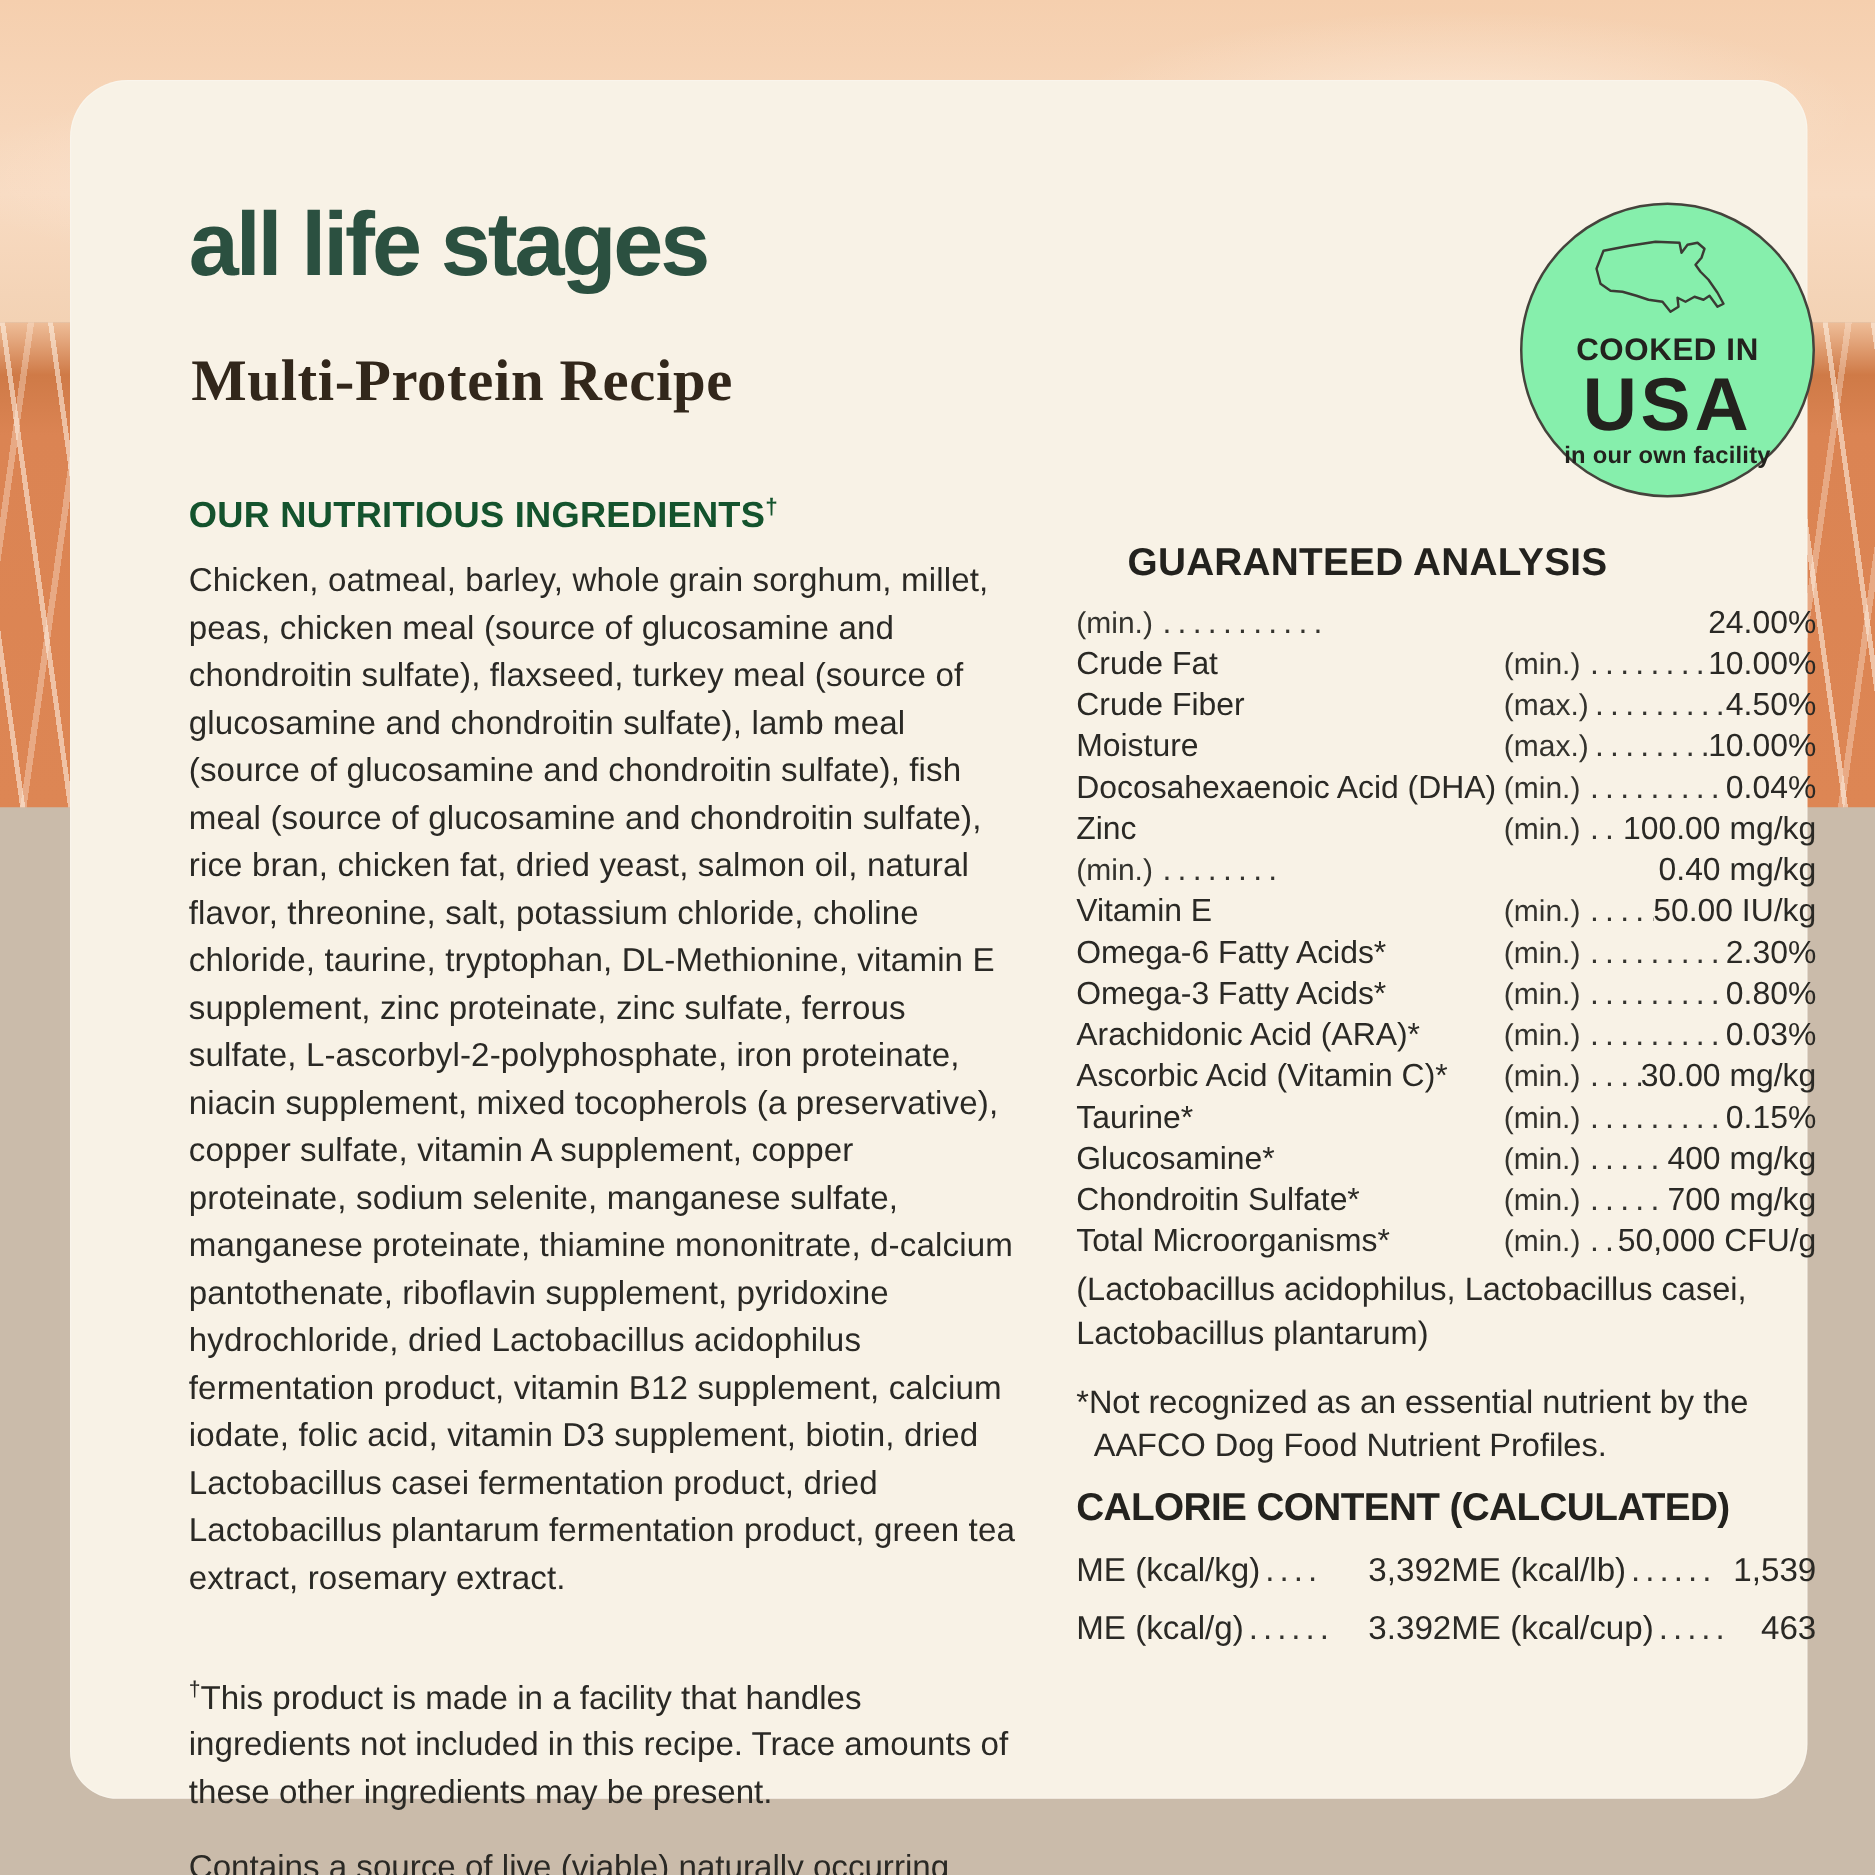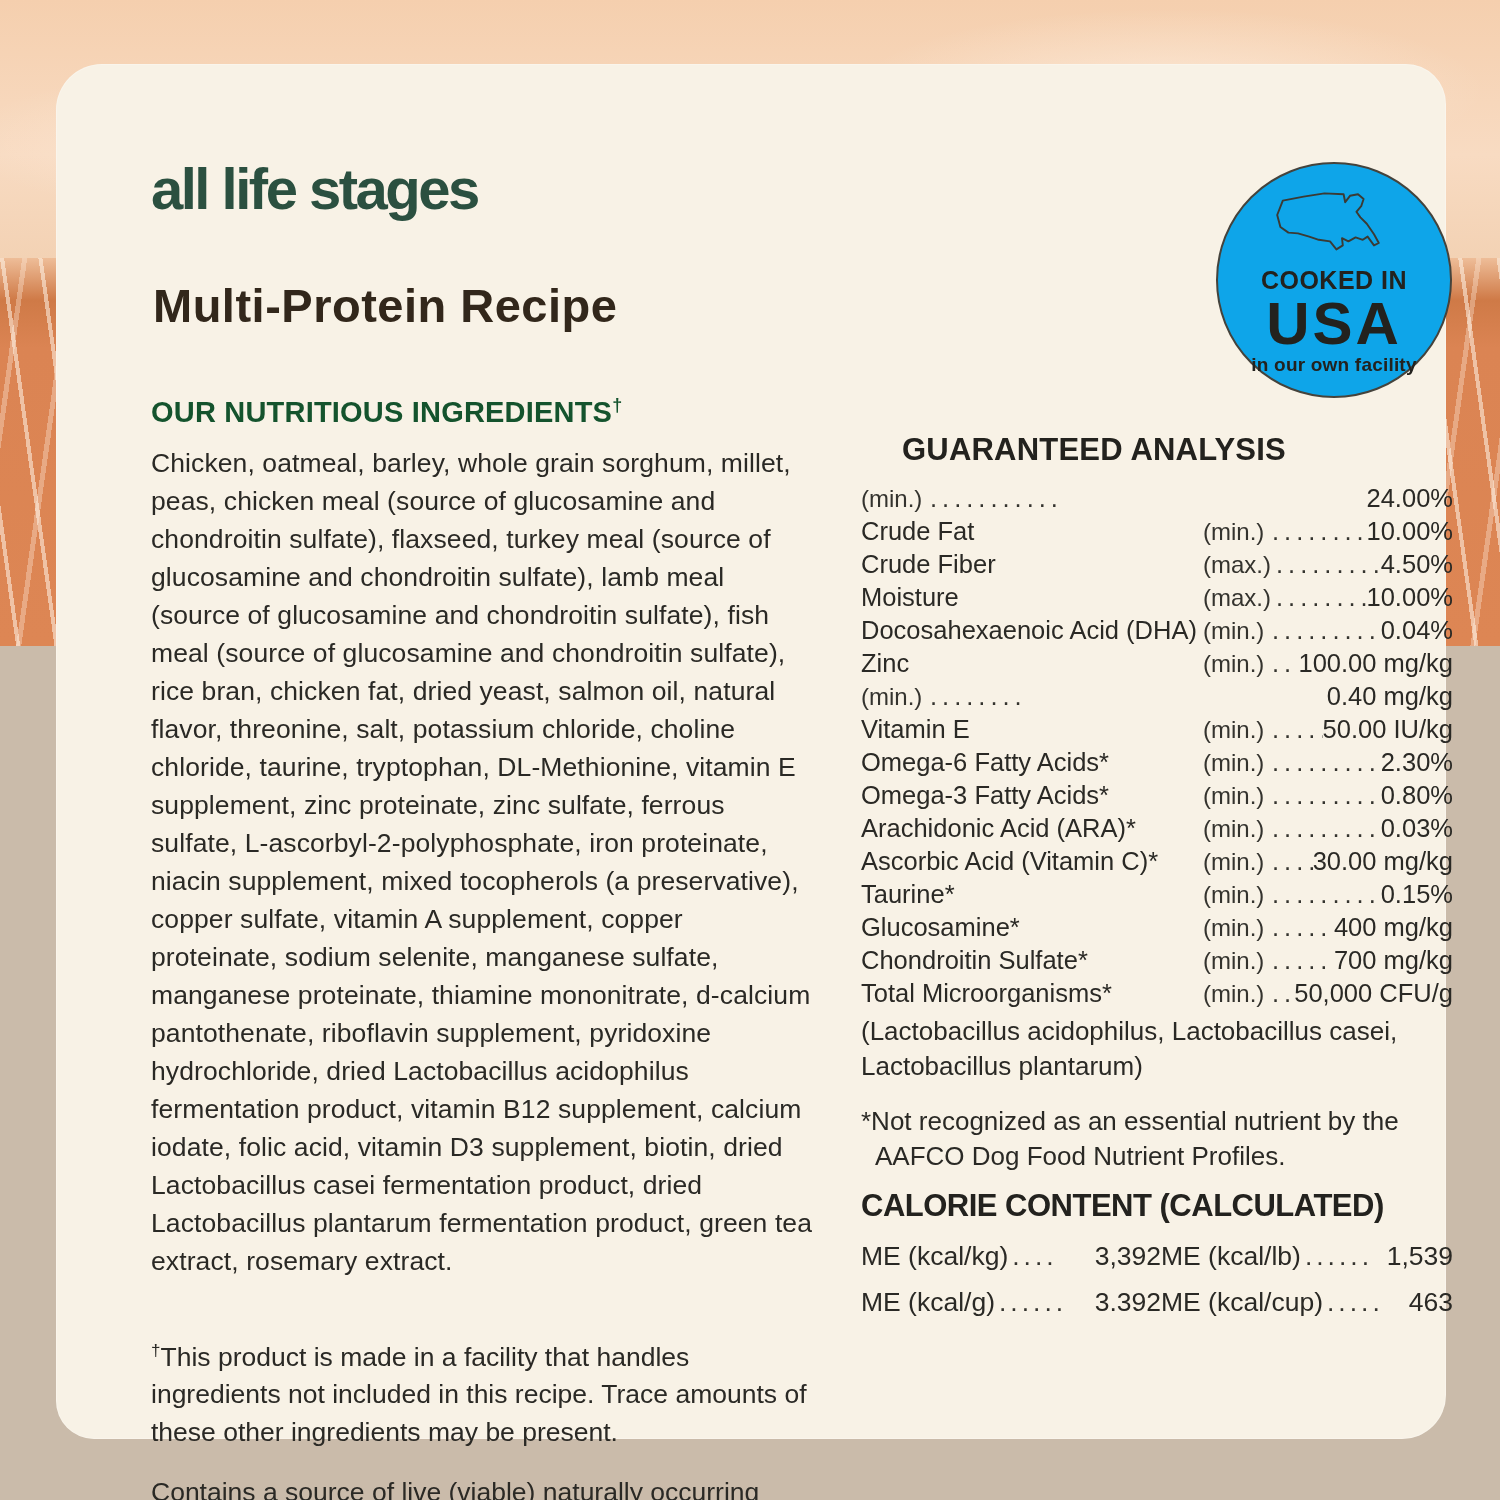--- a/index.html
+++ b/index.html
@@ -31,33 +31,33 @@
   
   .card{
     position:absolute;left:56px;top:64px;width:1390px;height:1375px;
     background:#f8f2e6;
     border-radius:46px 40px 44px 38px;
     box-shadow:0 0 0 1px rgba(255,255,255,.25) inset;
   }
   
   .title{
     position:absolute;left:95px;top:96px;
-    font-size:58px;font-weight:bold;letter-spacing:-2.5px;line-height:1;
+    font-size:72px;font-weight:bold;letter-spacing:-2.5px;line-height:1;
     color:#2b5040;
   }
   .subtitle{
     position:absolute;left:97px;top:218px;
-    font-family:Liberation Sans, sans-serif;
+    font-family:Liberation Serif, serif;
     font-size:47px;font-weight:bold;letter-spacing:0.5px;line-height:1;
     color:#32271b;
   }
   
   .badge{
     position:absolute;left:1160px;top:98px;width:236px;height:236px;
-    border-radius:50%;background:#0ea5e9;border:2px solid #45433c;
+    border-radius:50%;background:#86efac;border:2px solid #45433c;
     box-sizing:border-box;display:flex;flex-direction:column;align-items:center;
     color:#23221e;text-align:center;
   }
   .badge svg{margin-top:22px;}
   .badge .l1{font-size:25px;font-weight:bold;letter-spacing:0.5px;margin-top:6px;}
   .badge .l2{font-size:60px;font-weight:bold;letter-spacing:3px;line-height:.95;}
   .badge .l3{font-size:19px;font-weight:bold;letter-spacing:0.2px;margin-top:2px;}
   
   .left-col{position:absolute;left:95px;top:332px;width:664px;color:#2a2925;}
   .ing-heading{font-size:29px;font-weight:bold;letter-spacing:0.2px;line-height:1;color:#14532d;}

